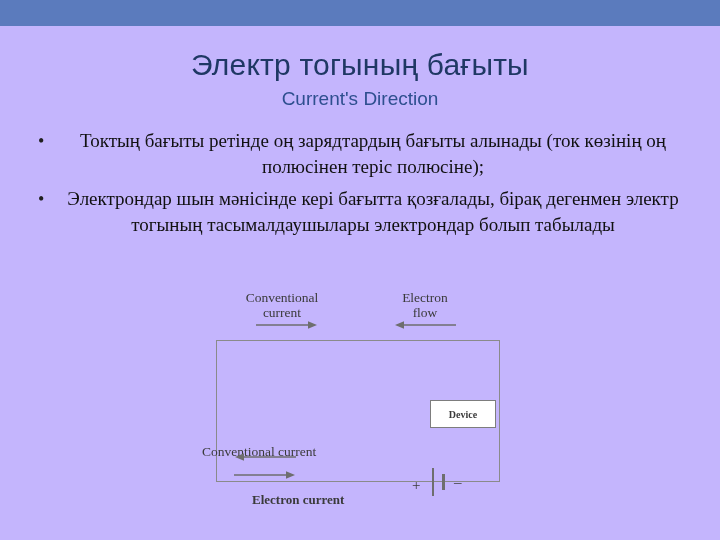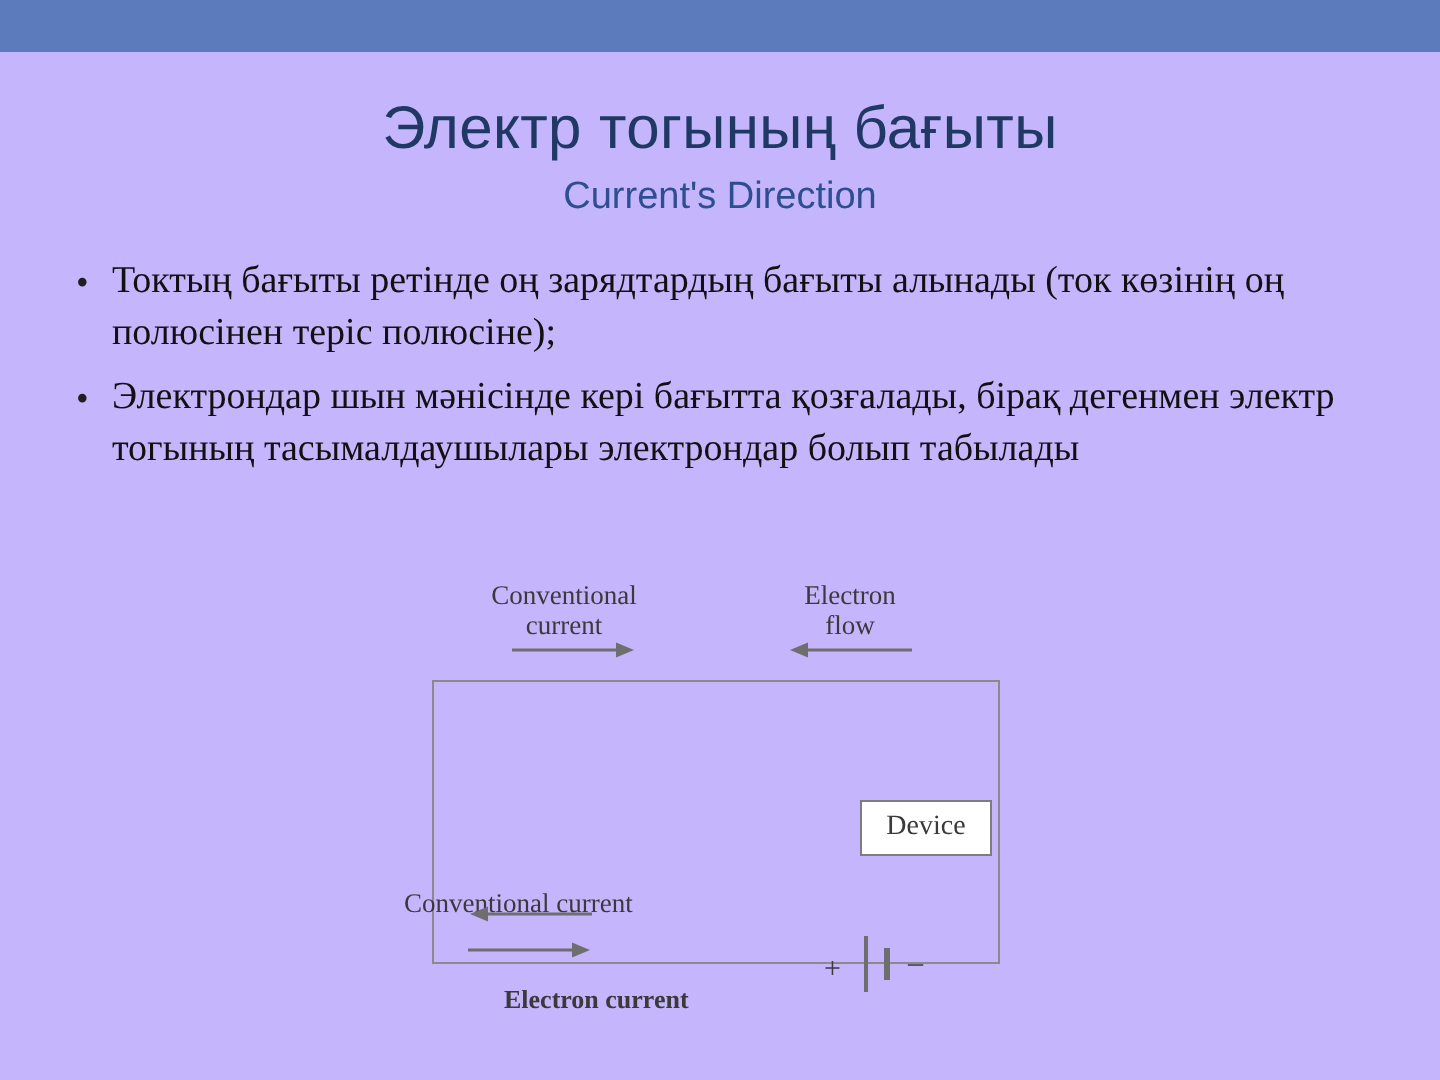--- a/index.html
+++ b/index.html
@@ -69,20 +69,21 @@
     line-height: 26px;
     text-align: left;
     padding-left: 4px;
   }
   .bullet-text {
     flex: 1 1 auto;
     font-family: "Liberation Serif", serif;
     font-size: 19px;
     color: #111111;
     line-height: 26px;
+    text-align: center;
   }
   
   .figure {
     position: absolute;
     left: 198px;
     top: 284px;
     width: 330px;
     height: 232px;
   }
   .fig-label {
@@ -133,22 +134,23 @@
     left: 232px;
     top: 116px;
     width: 64px;
     height: 26px;
     border: 1.4px solid #7d7d7d;
     background: #ffffff;
     display: flex;
     align-items: center;
     justify-content: center;
     font-family: "Liberation Serif", serif;
-    font-size: 14px;
+    font-size: 10px;
     color: #3a3a3a;
+    font-weight: bold;
   }
   .battery {
     position: absolute;
     left: 214px;
     top: 184px;
     width: 52px;
     height: 30px;
   }
   .bat-plus, .bat-minus {
     position: absolute;

